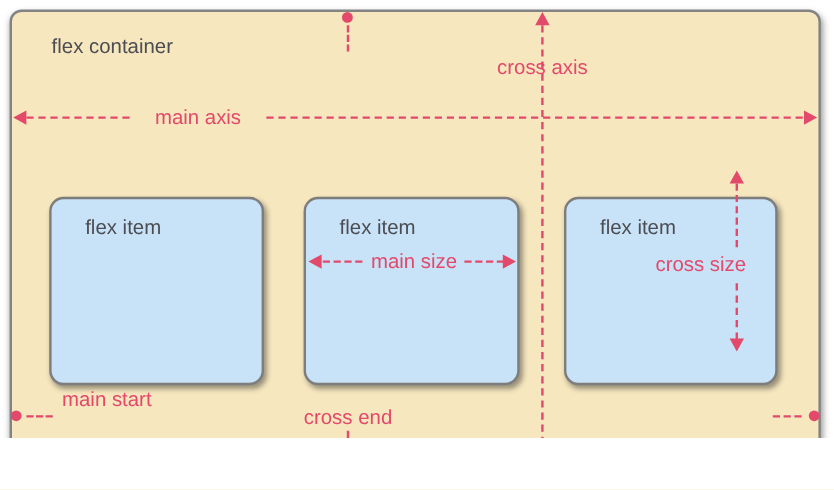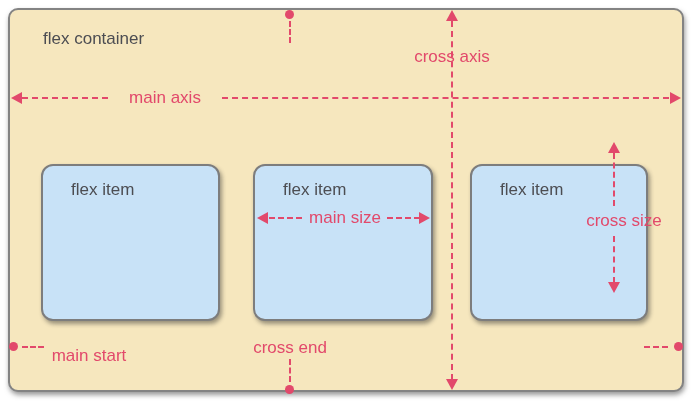--- a/index.html
+++ b/index.html
@@ -1,17 +1,17 @@
 <!DOCTYPE html>
 <html style="--pink: #E2496B; --container_bg: #F6E7BE; --container_border: #838383; --item_bg: #C8E2F7; --item_border: #7D7D7D; --text_gray: #4C4D52;"><head>
 <meta charset="utf-8">
 <style>
   html,body{margin:0;padding:0;background:#fff;}
   .page{
-    position:relative;width:695px;height:408px;background:#fff;overflow:hidden;
+    position:relative;width:695px;height:365px;background:#fff;overflow:hidden;
     font-family:"Liberation Sans",sans-serif;
   }
   .container-box{
     position:absolute;left:8px;top:8px;width:672px;height:380px;
     background:var(--container_bg,#F6E7BE);
     border:2px solid var(--container_border,#838383);
     border-radius:10px;
     box-shadow:1px 3px 5px rgba(70,70,70,.55);
   }
   .glabel{
@@ -73,27 +73,27 @@
   </div>
 
   <div class="arr a-left" style="left:257px;top:212px;"></div>
   <div class="hdash" style="left:269px;top:217px;width:33px;"></div>
   <span class="plabel" style="left:345px;top:218px;">main size</span>
   <div class="hdash" style="left:387px;top:217px;width:33px;"></div>
   <div class="arr a-right" style="left:419px;top:212px;"></div>
 
   <div class="arr a-up" style="left:608px;top:142px;"></div>
   <div class="vdash" style="left:613px;top:153px;height:53px;"></div>
-  <span class="plabel" style="left:584px;top:221px;margin-left:40px;">cross size</span>
+  <span class="plabel" style="left:584px;top:221px;">cross size</span>
   <div class="vdash" style="left:613px;top:236px;height:47px;"></div>
   <div class="arr a-down" style="left:608px;top:282px;"></div>
 
   <div class="dot" style="left:9px;top:342px;"></div>
   <div class="hdash" style="left:22px;top:346px;width:22px;"></div>
-  <span class="plabel" style="left:89px;top:356px;">main start</span>
+  <span class="plabel" style="left:89px;top:333px;">main start</span>
 
   <span class="plabel" style="left:290px;top:348px;">cross end</span>
   <div class="vdash" style="left:289px;top:359px;height:23px;"></div>
   <div class="dot" style="left:285px;top:385px;"></div>
 
   <div class="hdash" style="left:644px;top:346px;width:24px;"></div>
   <div class="dot" style="left:674px;top:342px;"></div>
 
 </div>
 

